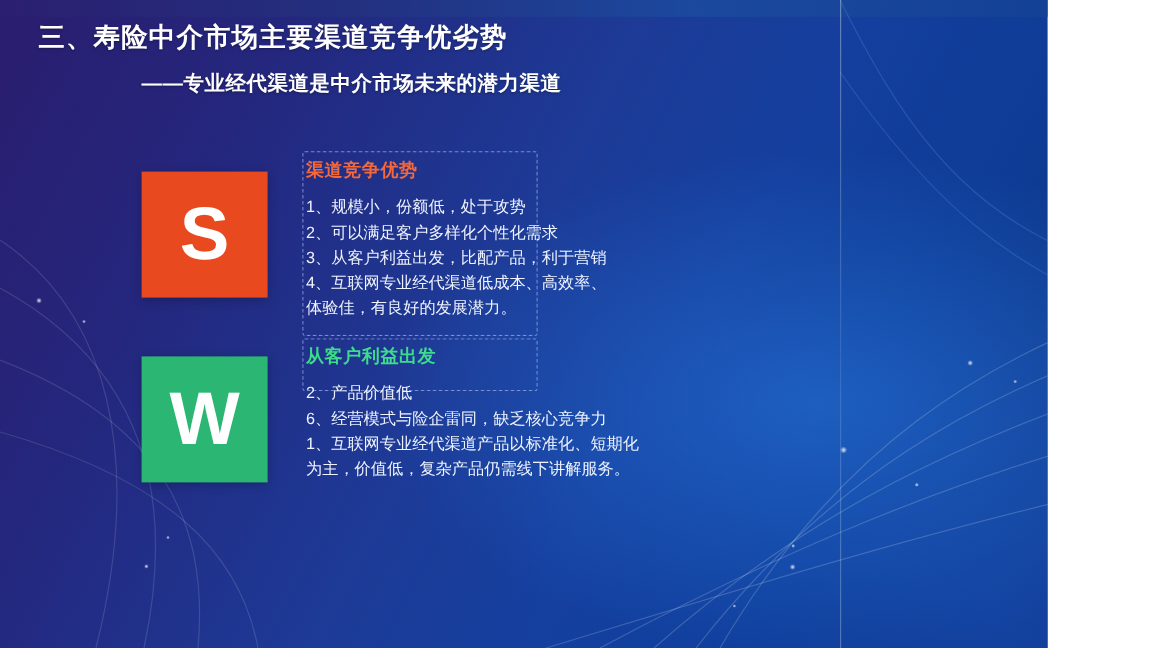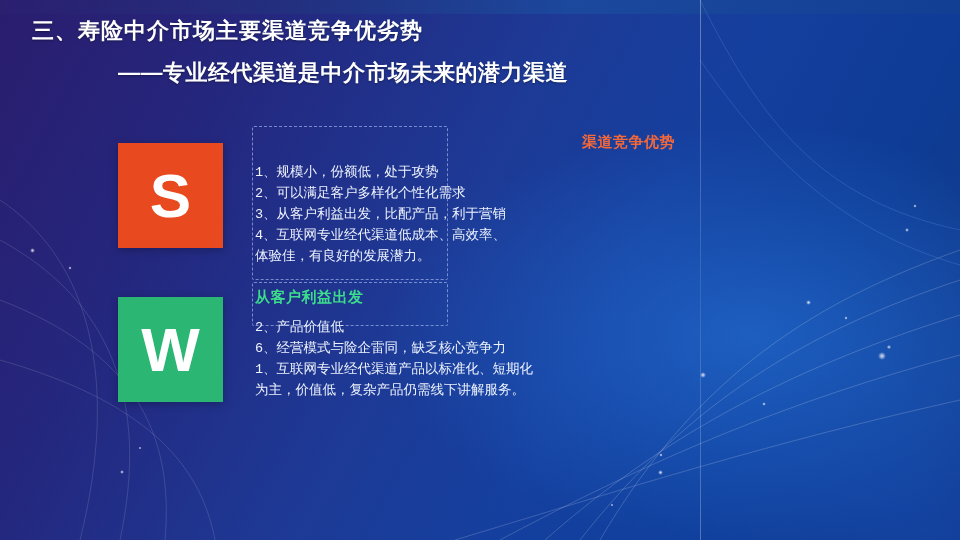--- a/index.html
+++ b/index.html
@@ -3,21 +3,21 @@
 <meta charset="utf-8">
 <style>
   * { box-sizing: border-box; margin: 0; padding: 0; }
   html, body {
     width: 960px; height: 540px;
     font-family: "Liberation Sans", sans-serif;
     overflow: hidden;
   }
   .slide {
     position: relative;
-    width: 960px; height: 540px;
+    width: 873px; height: 540px;
     background:
       radial-gradient(ellipse 520px 300px at 78% 62%, rgba(40,120,220,0.55) 0%, rgba(30,80,180,0.0) 70%),
       radial-gradient(ellipse 600px 420px at 95% 95%, rgba(20,70,170,0.75) 0%, rgba(20,60,150,0) 75%),
       linear-gradient(118deg, #2a1d6e 0%, #24277e 22%, #1d3a96 46%, #153f9e 62%, #0e3c96 78%, #10357f 100%);
     overflow: hidden;
     color: #ffffff;
   }
   
   .topband {
     position: absolute; top: 0; left: 0; width: 960px; height: 14px;
@@ -45,21 +45,21 @@
 
   
   .title {
     position: absolute; left: 32px; top: 16px;
     font-size: 22px; font-weight: bold; letter-spacing: 1px;
     color: #ffffff;
     text-shadow: 0 1px 2px rgba(0,0,0,.35);
   }
   .subtitle {
     position: absolute; left: 118px; top: 58px;
-    font-size: 22px; font-weight: bold; letter-spacing: .5px;
+    font-size: 17px; font-weight: bold; letter-spacing: .5px;
     color: #ffffff;
     text-shadow: 0 1px 2px rgba(0,0,0,.35);
   }
 
   
   .tile {
     position: absolute;
     width: 105px; height: 105px;
     display: flex; align-items: center; justify-content: center;
     font-size: 62px; font-weight: bold; line-height: 1;
@@ -72,33 +72,33 @@
 
   
   .block { position: absolute; }
   .block-a { left: 255px; top: 133px; width: 420px; }
   .block-b { left: 255px; top: 288px; width: 430px; }
 
   .block-head {
     font-size: 15px; font-weight: bold; letter-spacing: .5px;
     margin-bottom: 10px;
   }
-  .head-a { color: #f4683a; text-align: right; }
+  .head-a { color: #f4683a; }
   .head-b { color: #3ddc8c; }
 
   .dashed {
     position: absolute;
     border: 1px dashed rgba(150,170,230,.75);
     border-radius: 2px;
   }
   .dash-a { left: 252px; top: 126px; width: 196px; height: 154px; }
   .dash-b { left: 252px; top: 282px; width: 196px; height: 44px; }
 
   .lines { font-size: 13.5px; line-height: 21px; color: #eef3ff; }
-  .lines div { white-space: nowrap; font-family: Liberation Mono, monospace; }
+  .lines div { white-space: nowrap; }
 
   
   svg.deco { position: absolute; inset: 0; width: 960px; height: 540px; }
 </style>
 </head>
 <body>
 
 <div class="slide">
 
   <div class="topband"></div>

